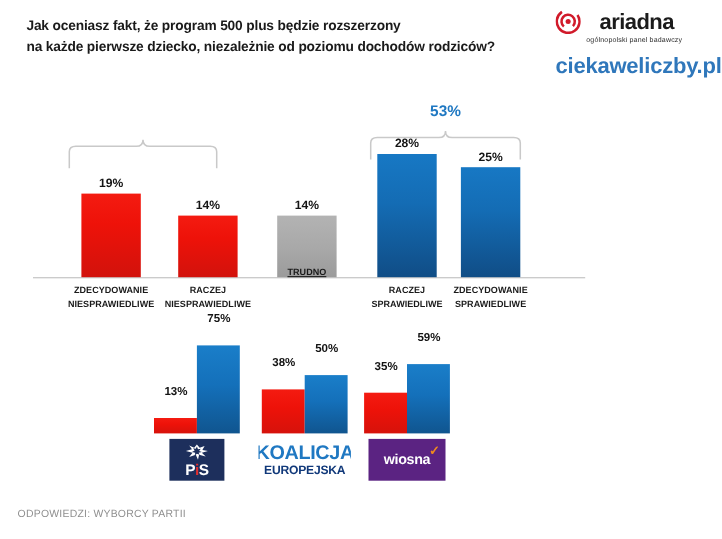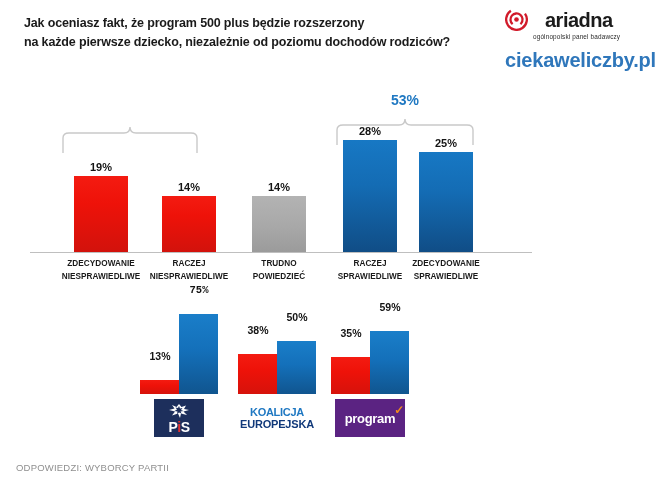--- a/index.html
+++ b/index.html
@@ -213,21 +213,21 @@
   #logo-ke {
     left: -3px;
     width: 84px;
     background: #ffffff;
     display: flex;
     flex-direction: column;
     justify-content: center;
     align-items: center;
   }
   #ke-line1 {
-    font-size: 11px;
+    font-size: 18px;
     font-weight: bold;
     color: #1f78c2;
     letter-spacing: -0.3px;
     line-height: 1.1;
   }
   #ke-line2 {
     font-size: 11px;
     font-weight: bold;
     color: #11397a;
     letter-spacing: -0.2px;
@@ -321,23 +321,22 @@
 
   <div class="main-bar bar-red" style="left:162px; width:54px; height:56px;"></div>
   <div class="bar-value" style="left:154px; top:103px;">14%</div>
   <div class="cat-label" style="left:135px; top:180px;">
     <span>RACZEJ</span>
     <span>NIESPRAWIEDLIWE</span>
   </div>
 
   <div class="main-bar bar-gray" style="left:252px; width:54px; height:56px;"></div>
   <div class="bar-value" style="left:244px; top:103px;">14%</div>
-  <div class="cat-label" style="left:225px; top:180px;">
+  <div class="cat-label" style="left:225px; top:164px;text-decoration:underline;">
     <span>TRUDNO</span>
-    <span>POWIEDZIEĆ</span>
   </div>
 
   <div class="main-bar bar-blue" style="left:343px; width:54px; height:112px;"></div>
   <div class="bar-value" style="left:335px; top:47px;">28%</div>
   <div class="cat-label" style="left:316px; top:180px;">
     <span>RACZEJ</span>
     <span>SPRAWIEDLIWE</span>
   </div>
 
   <div class="main-bar bar-blue" style="left:419px; width:54px; height:100px;"></div>
@@ -350,21 +349,21 @@
 </div>
 
 <div id="party-section">
 
   <div class="party-group" style="left:140px; width:78px; height:155px;">
     <div class="party-bars">
       <div class="pbar red" style="height:14px;"></div>
       <div class="pbar blue" style="height:80px;"></div>
     </div>
     <div class="pbar-value" style="left:-4px; top:62px;">13%</div>
-    <div class="pbar-value" style="left:35px; top:-4px;font-family:Liberation Mono, monospace;">75%</div>
+    <div class="pbar-value" style="left:35px; top:-4px;">75%</div>
     <div class="party-logo" id="logo-pis">
       <div id="pis-inner">
         <svg id="pis-eagle" viewBox="0 0 48 32">
           <path d="M24,2 L29,8 L38,5 L34,12 L44,14 L33,17 L40,24 L28,21 L26,30 L22,21 L10,25 L16,17 L4,14 L15,11 L10,4 L19,8 Z" fill="#ffffff"></path>
           <path d="M24,6 L26,11 L31,10 L28,14 L33,16 L27,17 L29,21 L24,19 L20,22 L21,17 L15,16 L20,13 L17,9 L22,10 Z" fill="#1d2f5c"></path>
         </svg>
         <div id="pis-text">P<span class="i-red">i</span>S</div>
       </div>
     </div>
   </div>
@@ -384,21 +383,21 @@
 
   <div class="party-group" style="left:331px; width:78px; height:155px;">
     <div class="party-bars">
       <div class="pbar red" style="height:37px;"></div>
       <div class="pbar blue" style="height:63px;"></div>
     </div>
     <div class="pbar-value" style="left:-4px; top:39px;">35%</div>
     <div class="pbar-value" style="left:35px; top:13px;">59%</div>
     <div class="party-logo" id="logo-wiosna">
       <div id="wiosna-inner">
-        <span id="wiosna-text">program</span>
+        <span id="wiosna-text">wiosna</span>
         <span id="wiosna-tick">✓</span>
       </div>
     </div>
   </div>
 
 </div>
 
 <div id="footer-note">ODPOWIEDZI: WYBORCY PARTII</div>
 
 </body></html>

